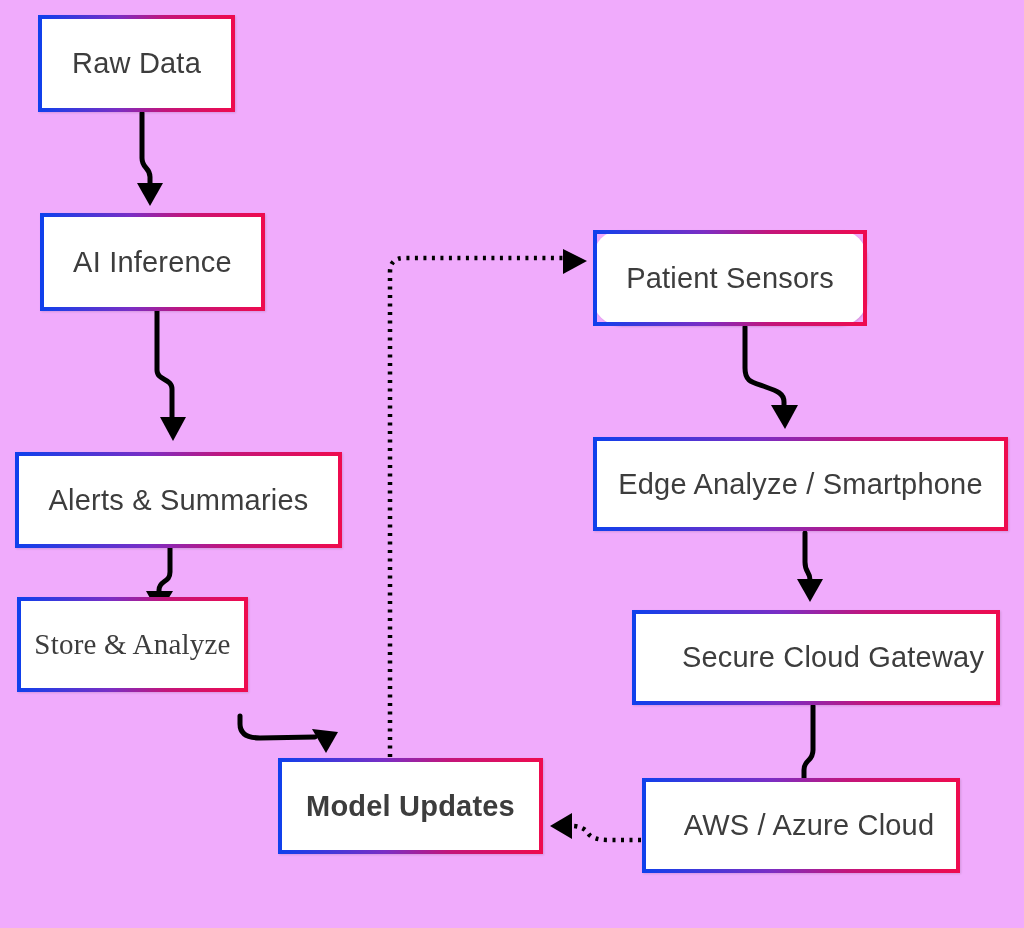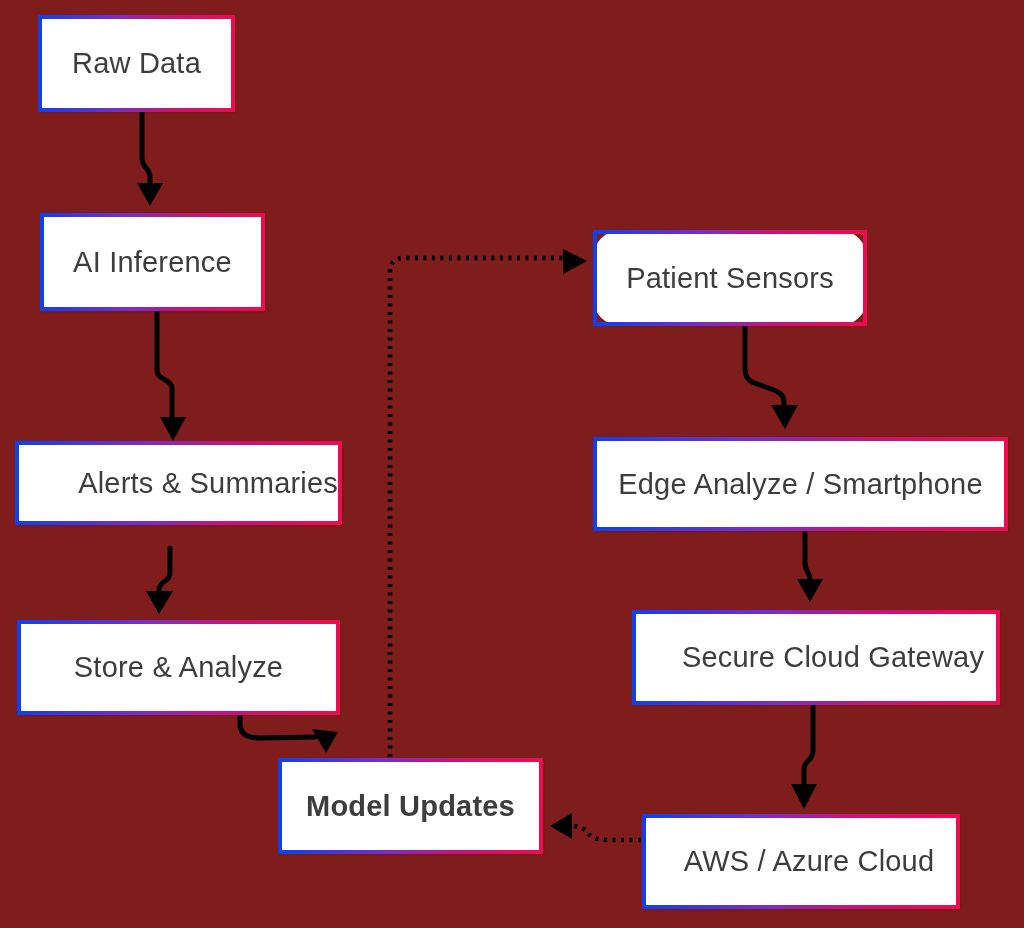--- a/index.html
+++ b/index.html
@@ -5,21 +5,21 @@
   html, body {
     margin: 0;
     padding: 0;
     background: #ffffff;
     font-family: "Liberation Sans", sans-serif;
   }
   .canvas {
     position: relative;
     width: 1024px;
     height: 928px;
-    background: #7f1d1d;
+    background: #f0abfc;
     overflow: hidden;
   }
   .edges-svg {
     position: absolute;
     left: 0;
     top: 0;
     width: 1024px;
     height: 928px;
     pointer-events: none;
   }
@@ -111,41 +111,41 @@
   </svg>
 
   <div class="node" style="left:38px;  top:15px;  width:197px; height:97px;">
     <span class="node-label">Raw Data</span>
   </div>
 
   <div class="node" style="left:40px;  top:213px; width:225px; height:98px;">
     <span class="node-label">AI Inference</span>
   </div>
 
-  <div class="node" style="left:15px;  top:441px; width:327px; height:84px;justify-content:flex-end;">
+  <div class="node" style="left:15px;  top:452px; width:327px; height:96px;">
     <span class="node-label">Alerts &amp; Summaries</span>
   </div>
 
-  <div class="node" style="left:17px;  top:620px; width:323px; height:95px;">
+  <div class="node" style="left:17px;  top:597px; width:231px; height:95px;font-family:Liberation Serif, serif;">
     <span class="node-label">Store &amp; Analyze</span>
   </div>
 
   <div class="node" style="left:278px; top:758px; width:265px; height:96px;font-weight:bold;">
     <span class="node-label">Model Updates</span>
   </div>
 
   <div class="node" style="left:593px; top:230px; width:274px; height:96px;border-radius:28px;">
     <span class="node-label">Patient Sensors</span>
   </div>
 
   <div class="node" style="left:593px; top:437px; width:415px; height:94px;">
     <span class="node-label">Edge Analyze / Smartphone</span>
   </div>
 
   <div class="node" style="left:632px; top:610px; width:368px; height:95px;padding-left:34px;">
     <span class="node-label">Secure Cloud Gateway</span>
   </div>
 
-  <div class="node" style="left:642px; top:814px; width:318px; height:95px;padding-left:16px;">
+  <div class="node" style="left:642px; top:778px; width:318px; height:95px;padding-left:16px;">
     <span class="node-label">AWS / Azure Cloud</span>
   </div>
 
 </div>
 
 </body></html>

